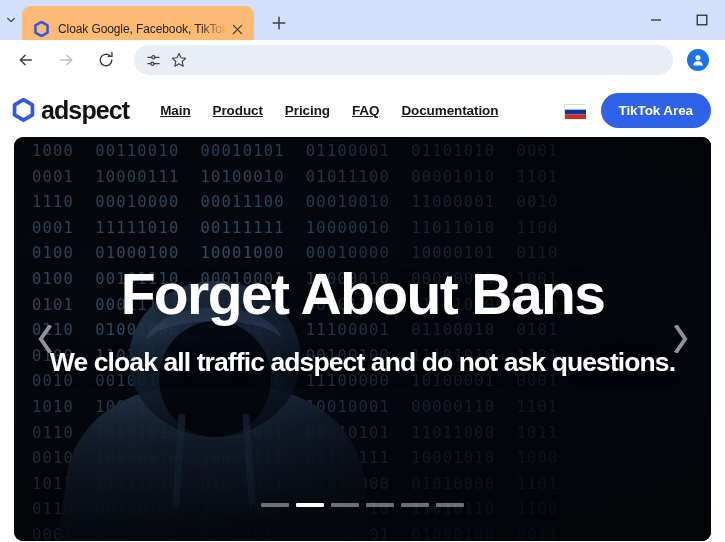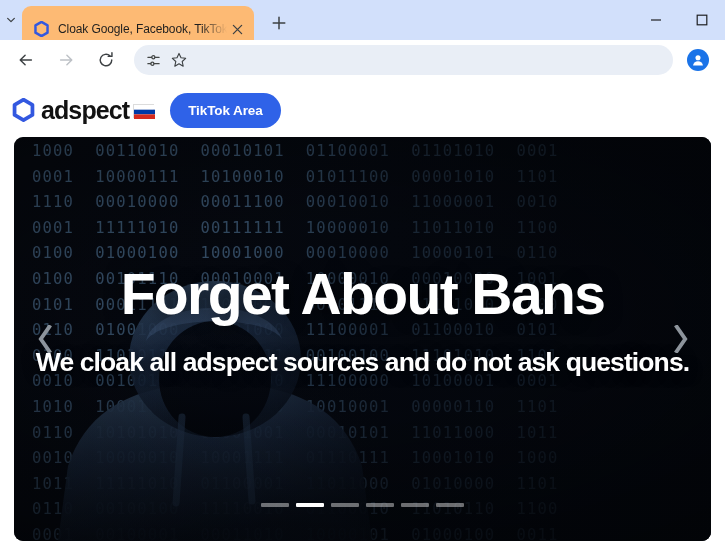--- a/index.html
+++ b/index.html
@@ -417,20 +417,27 @@
 
       <div class="logo">
         <span class="logo-mark">
           <svg viewBox="0 0 22 25" width="23" height="26" aria-hidden="true">
             <path d="M11 1.6 L19.6 6.5 V16.3 L11 21.2 L2.4 16.3 V6.5 Z" fill="none" stroke="#3358e0" stroke-width="3.6" stroke-linejoin="round"></path>
           </svg>
         </span>
         <span class="logo-text">adspect</span>
       </div>
 
+      <div class="nav">
+        <a class="nav-link" href="#">Main</a>
+        <a class="nav-link" href="#">Product</a>
+        <a class="nav-link" href="#">Pricing</a>
+        <a class="nav-link" href="#">FAQ</a>
+        <a class="nav-link" href="#">Documentation</a>
+      </div>
 
       <span class="flag">
         <svg viewBox="0 0 21 14" width="21" height="14" aria-hidden="true">
           <rect x="0" y="0" width="21" height="4.667" fill="#ffffff"></rect>
           <rect x="0" y="4.667" width="21" height="4.667" fill="#0039a6"></rect>
           <rect x="0" y="9.334" width="21" height="4.666" fill="#d52b1e"></rect>
         </svg>
       </span>
 
       <button class="clients-btn">TikTok Area</button>
@@ -465,21 +472,21 @@
           <path d="M132 206 L126 292" stroke="#2c425e" stroke-width="7" opacity="0.6" stroke-linecap="round"></path>
           <path d="M196 206 L202 290" stroke="#2c425e" stroke-width="7" opacity="0.55" stroke-linecap="round"></path>
         </svg>
       </div>
 
       <div class="hero-darkgrad"></div>
       <div class="hero-vignette"></div>
 
       <div class="hero-center">
         <div class="hero-title">Forget About Bans</div>
-        <div class="hero-sub">We cloak all adspect sources and do not ask questions.</div>
+        <div class="hero-sub">We cloak all traffic adspect and do not ask questions.</div>
       </div>
 
       <div class="hero-arrow left">
         <svg width="17" height="28" viewBox="0 0 18 30" aria-hidden="true">
           <path d="M13 2 L4 15 L13 28" fill="none" stroke="#8d949c" stroke-width="4.2" stroke-linecap="square" stroke-linejoin="miter"></path>
         </svg>
       </div>
       <div class="hero-arrow right">
         <svg width="17" height="28" viewBox="0 0 18 30" aria-hidden="true">
           <path d="M5 2 L14 15 L5 28" fill="none" stroke="#8d949c" stroke-width="4.2" stroke-linecap="square" stroke-linejoin="miter"></path>

